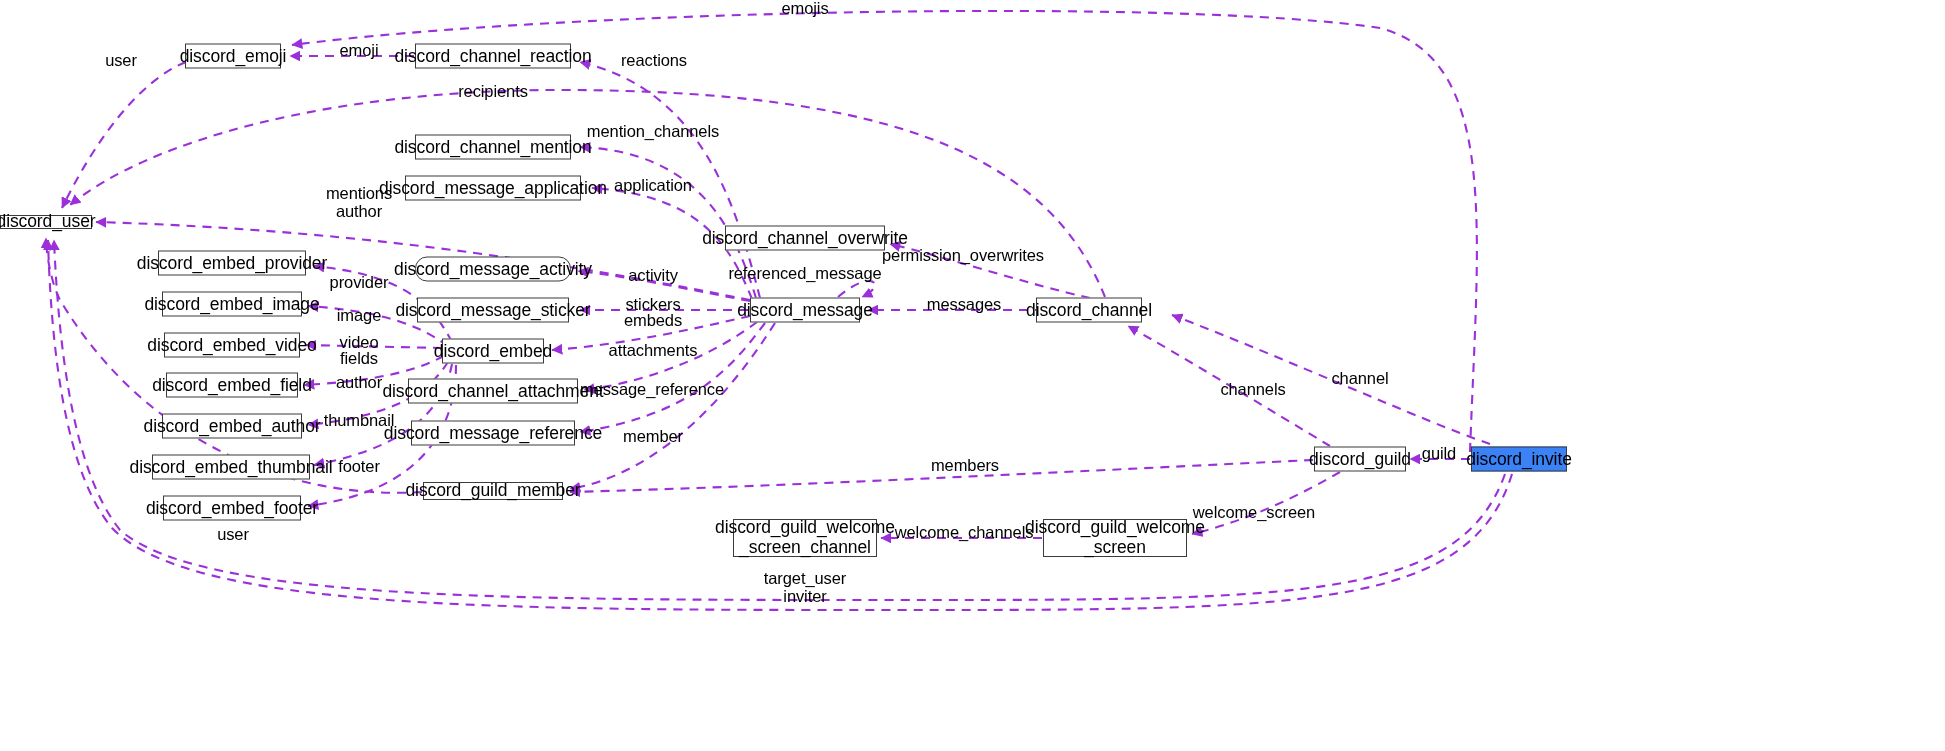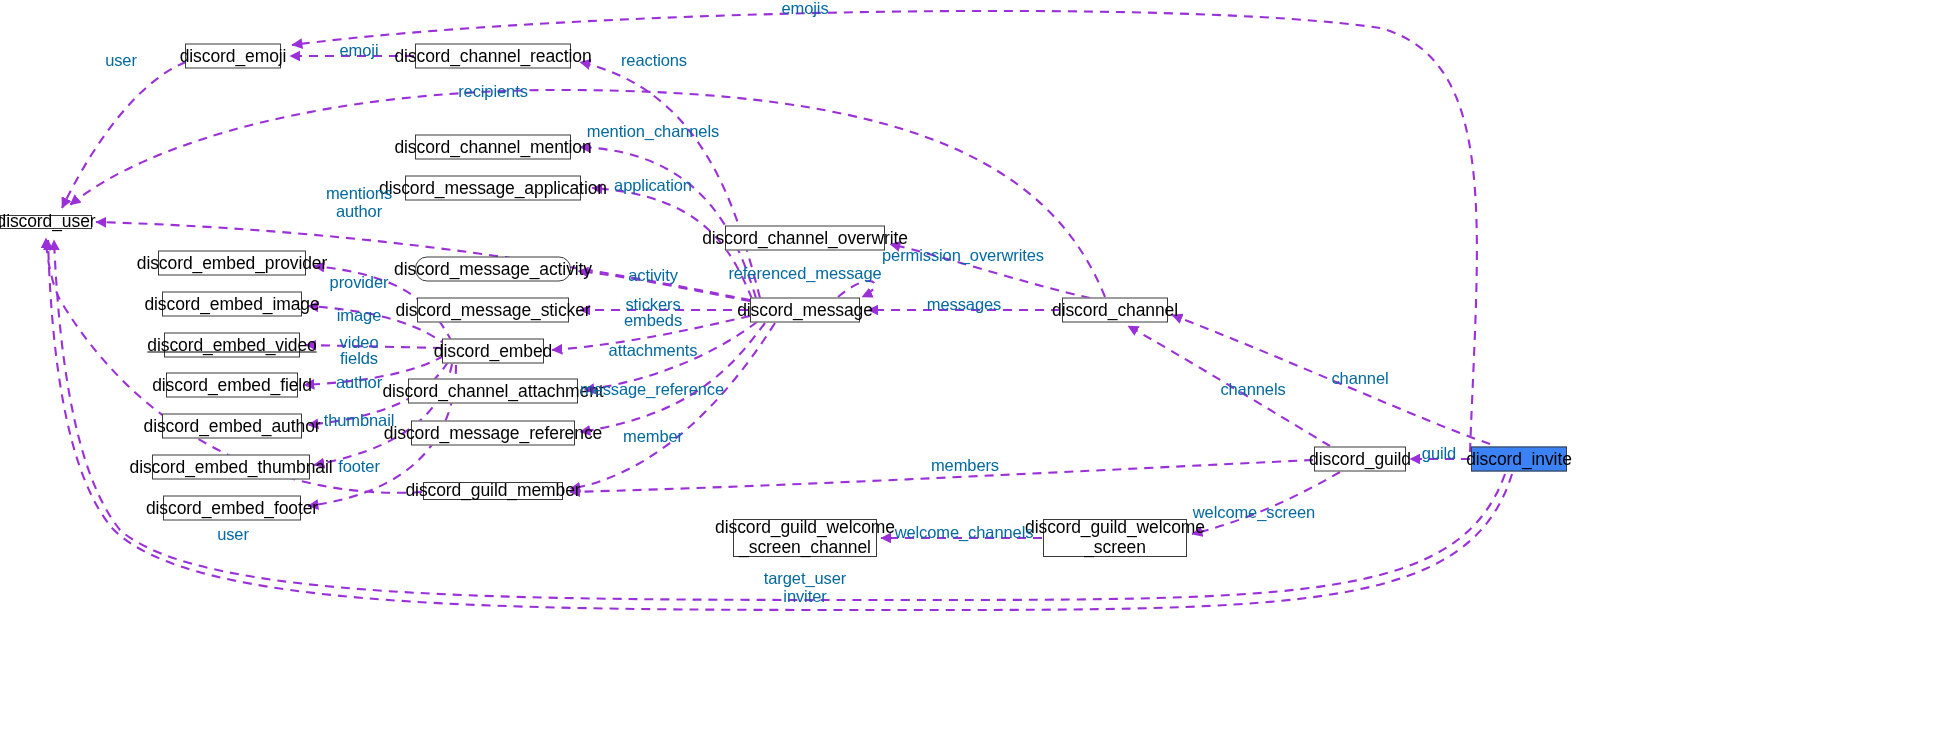--- a/index.html
+++ b/index.html
@@ -37,21 +37,21 @@
     text-align: center;
     white-space: pre;
     letter-spacing: -0.1px;
     transform: translate(-50%, -50%);
   }
   .node.highlight {
     background: #3b82f6;
   }
   .edge-label {
     position: absolute;
-    color: #0369a1;
+    color: #000000;
     font-size: 16.5px;
     line-height: 1.08;
     white-space: pre;
     text-align: center;
     transform: translate(-50%, -50%);
     letter-spacing: -0.1px;
   }
 </style>
 </head>
 <body>
@@ -138,22 +138,22 @@
       <div class="node" style="left: 493px; top: 56px; width: 156px; height: 25px;">discord_channel_reaction</div>
       <div class="node" style="left: 493px; top: 147px; width: 156px; height: 25px;">discord_channel_mention</div>
       <div class="node" style="left: 493px; top: 188px; width: 176px; height: 25px;">discord_message_application</div>
       <div class="node" style="left: 46px; top: 222px; width: 92px; height: 14px;">discord_user</div>
       <div class="node" style="left: 805px; top: 238px; width: 160px; height: 25px;">discord_channel_overwrite</div>
       <div class="node" style="left: 232px; top: 263px; width: 148px; height: 25px;">discord_embed_provider</div>
       <div class="node" style="left: 493px; top: 269px; width: 156px; height: 25px; border-radius: 12px;">discord_message_activity</div>
       <div class="node" style="left: 232px; top: 304px; width: 140px; height: 25px;">discord_embed_image</div>
       <div class="node" style="left: 493px; top: 310px; width: 152px; height: 25px;">discord_message_sticker</div>
       <div class="node" style="left: 805px; top: 310px; width: 110px; height: 25px;">discord_message</div>
-      <div class="node" style="left: 1115px; top: 310px; width: 106px; height: 25px;">discord_channel</div>
-      <div class="node" style="left: 232px; top: 345px; width: 136px; height: 25px; text-decoration: underline;">discord_embed_video</div>
+      <div class="node" style="left: 1089px; top: 310px; width: 106px; height: 25px;">discord_channel</div>
+      <div class="node" style="left: 232px; top: 345px; width: 136px; height: 25px;">discord_embed_video</div>
       <div class="node" style="left: 493px; top: 351px; width: 102px; height: 25px;">discord_embed</div>
       <div class="node" style="left: 232px; top: 385px; width: 132px; height: 25px;">discord_embed_field</div>
       <div class="node" style="left: 493px; top: 391px; width: 170px; height: 25px;">discord_channel_attachment</div>
       <div class="node" style="left: 232px; top: 426px; width: 140px; height: 25px;">discord_embed_author</div>
       <div class="node" style="left: 493px; top: 433px; width: 164px; height: 25px;">discord_message_reference</div>
       <div class="node" style="left: 1360px; top: 459px; width: 92px; height: 25px;">discord_guild</div>
       <div class="node highlight" style="left: 1519px; top: 459px; width: 96px; height: 25px;">discord_invite</div>
       <div class="node" style="left: 231px; top: 467px; width: 158px; height: 25px;">discord_embed_thumbnail</div>
       <div class="node" style="left: 493px; top: 491px; width: 140px; height: 18px;">discord_guild_member</div>
       <div class="node" style="left: 232px; top: 508px; width: 138px; height: 25px;">discord_embed_footer</div>

